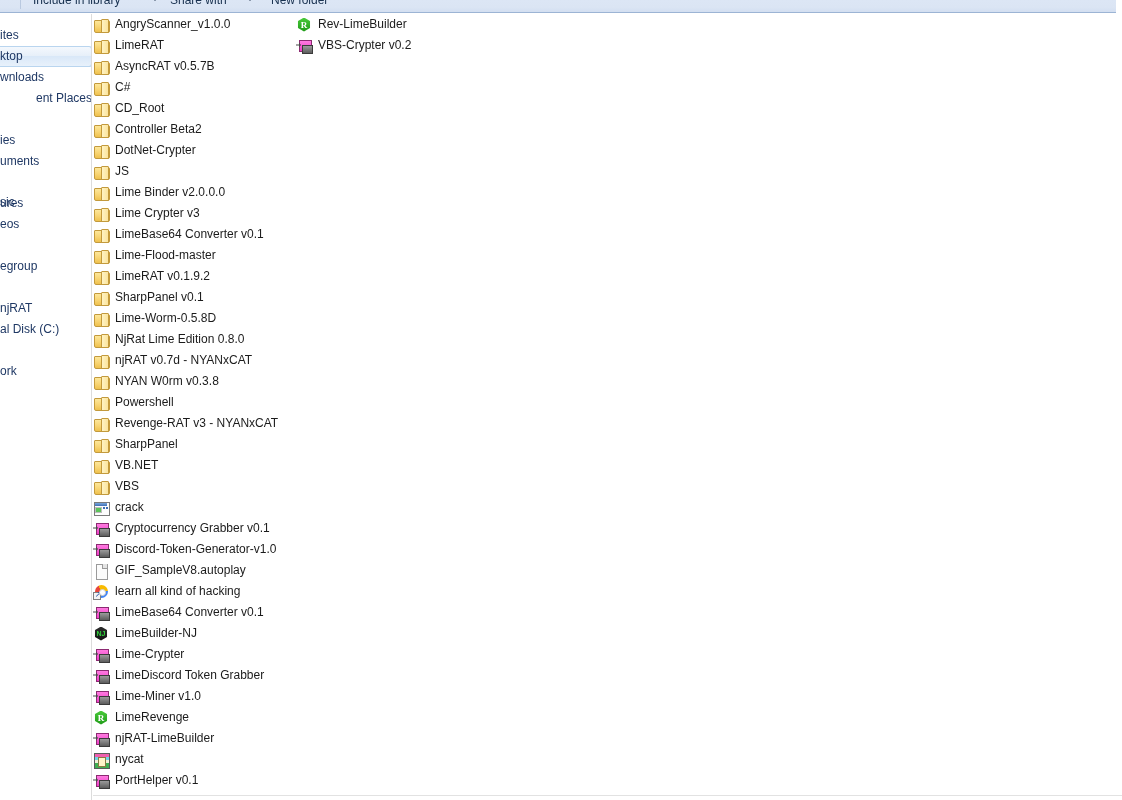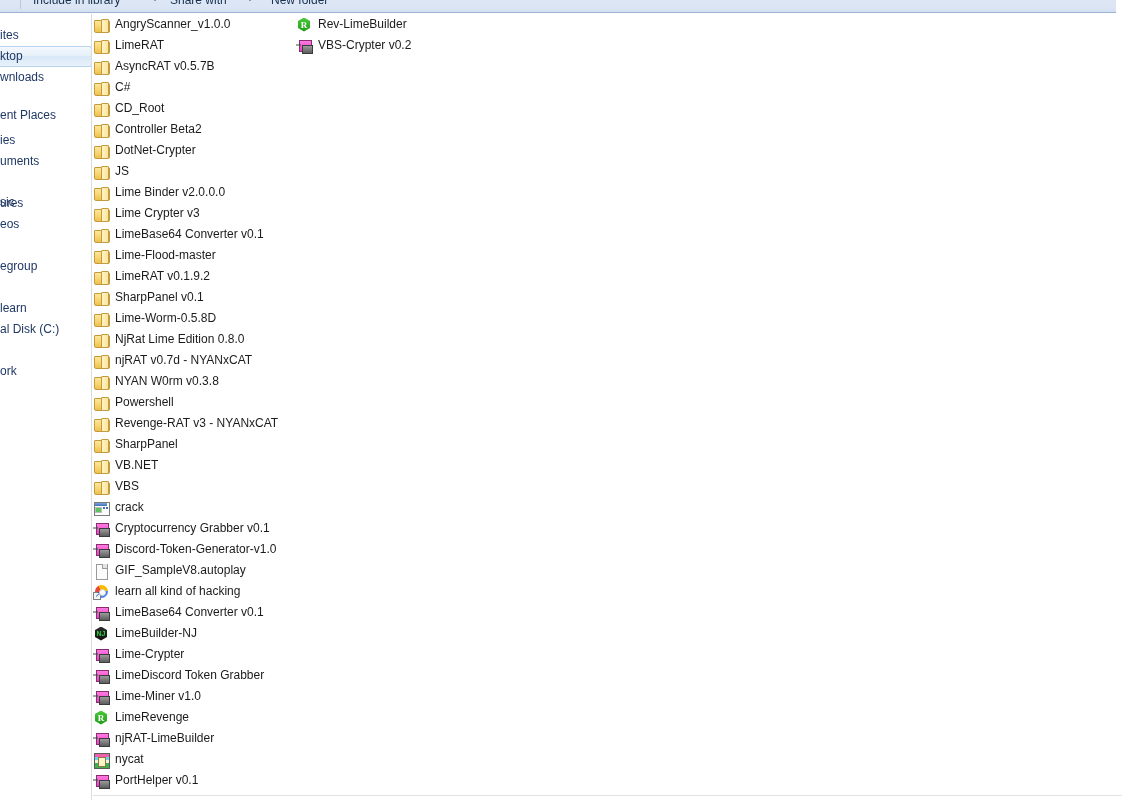--- a/index.html
+++ b/index.html
@@ -233,28 +233,28 @@
     <div class="tb-caret" style="left:152px;"></div>
     <div class="tb-item" style="left:170px;">Share with</div>
     <div class="tb-caret" style="left:247px;"></div>
     <div class="tb-item" style="left:271px;">New folder</div>
   </div>
 
   <div class="navpane">
     <div class="nav-item" style="top:12px;"><span class="nav-label">ites</span></div>
     <div class="nav-item selected" style="top:32px;"><span class="nav-label">ktop</span></div>
     <div class="nav-item" style="top:54px;"><span class="nav-label">wnloads</span></div>
-    <div class="nav-item" style="top:92px;"><span class="nav-label">ent Places</span></div>
+    <div class="nav-item" style="top:75px;text-align:right;"><span class="nav-label">ent Places</span></div>
     <div class="nav-item" style="top:117px;"><span class="nav-label">ies</span></div>
     <div class="nav-item" style="top:138px;"><span class="nav-label">uments</span></div>
     <div class="nav-item" style="top:159px;margin-top:20px;"><span class="nav-label">sic</span></div>
     <div class="nav-item" style="top:180px;"><span class="nav-label">ures</span></div>
     <div class="nav-item" style="top:201px;"><span class="nav-label">eos</span></div>
     <div class="nav-item" style="top:243px;"><span class="nav-label">egroup</span></div>
-    <div class="nav-item" style="top:285px;"><span class="nav-label">learn</span></div>
+    <div class="nav-item" style="top:285px;"><span class="nav-label">njRAT</span></div>
     <div class="nav-item" style="top:306px;"><span class="nav-label">al Disk (C:)</span></div>
     <div class="nav-item" style="top:348px;"><span class="nav-label">ork</span></div>
   </div>
 
   <div class="contentpane">
     <div class="file-col col-1" id="col1">
         <div class="file-row">
           <span class="ico ico-folder"></span>
           <span class="file-name">AngryScanner_v1.0.0</span>
         </div>

